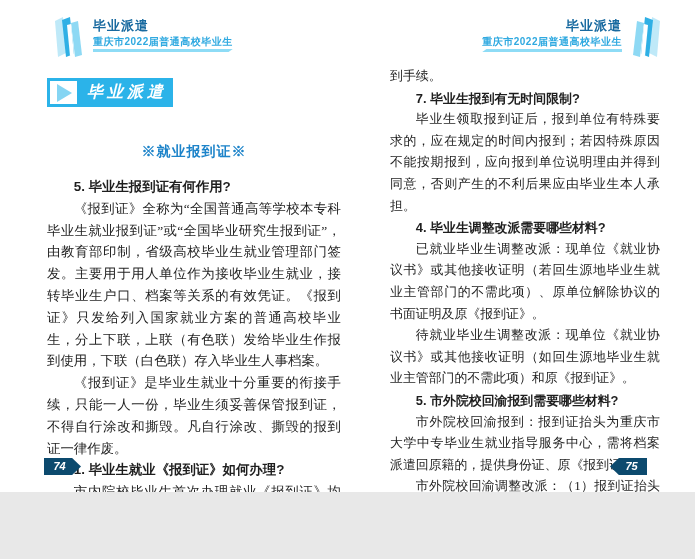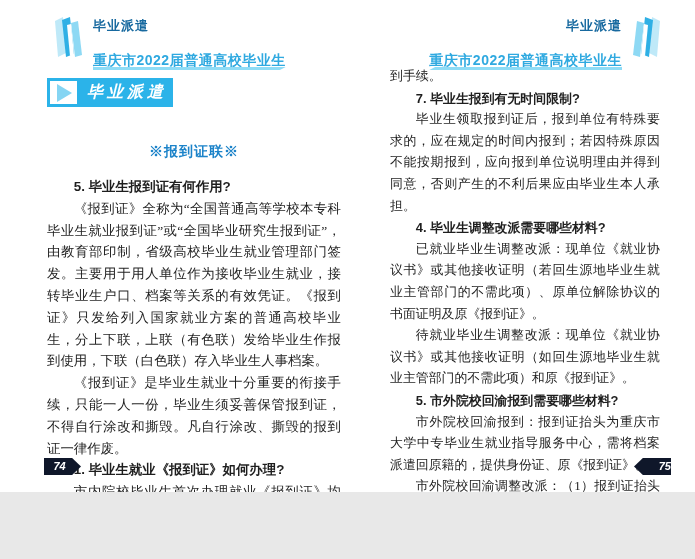--- a/index.html
+++ b/index.html
@@ -14,21 +14,21 @@
   .logo{width:34px;height:42px;display:block;}
   .hdr-right .logo{transform:scaleX(-1);}
   .hdr-text{display:flex;flex-direction:column;padding-top:3px;}
   .hdr-right .hdr-text{align-items:flex-end;}
   .hdr-title{
     font-family:"Liberation Sans",sans-serif;font-weight:bold;
     font-size:13px;color:#17699f;letter-spacing:1px;line-height:16px;
   }
   .hdr-sub{
     font-family:"Liberation Sans",sans-serif;font-weight:bold;
-    font-size:14px;color:#2fa9e0;letter-spacing:0.5px;line-height:12px;margin-top:20px;
+    font-size:10px;color:#2fa9e0;letter-spacing:0.5px;line-height:12px;margin-top:2px;
   }
   .hdr-underline{height:3px;background:#8edcf6;margin-top:1px;align-self:stretch;
     clip-path:polygon(0 0,100% 0,97% 100%,0 100%);}
   .hdr-right .hdr-underline{clip-path:polygon(3% 0,100% 0,100% 100%,0 100%);}
 
   
   .banner{
     position:absolute;left:47px;top:78px;width:126px;height:29px;
     background:#2bb3e9;display:flex;align-items:center;
   }
@@ -54,26 +54,26 @@
     margin:0 0 14px 0;text-align:center;color:#1c83c9;
     font-family:"Liberation Sans",sans-serif;font-weight:bold;
     font-size:14px;letter-spacing:1px;line-height:22px;
   }
   .blk{margin:0;text-indent:2em;}
   .blk.q{font-family:"Liberation Sans",sans-serif;font-weight:bold;text-align:left;}
   .blk.noindent{text-indent:0;}
 
   
   .badge{
-    position:absolute;width:37px;height:17px;background:#0f172a;color:#ffffff;
+    position:absolute;width:37px;height:17px;background:#0c4a6e;color:#ffffff;
     font-family:"Liberation Sans",sans-serif;font-weight:bold;font-style:italic;
     font-size:11px;line-height:17px;text-align:center;
   }
   .badge-left{left:44px;bottom:17px;clip-path:polygon(0 0,76% 0,100% 50%,76% 100%,0 100%);padding-right:6px;box-sizing:border-box;}
-  .badge-right{right:24px;bottom:17px;clip-path:polygon(24% 0,100% 0,100% 100%,24% 100%,0 50%);padding-left:6px;box-sizing:border-box;text-align:right;}
+  .badge-right{right:48px;bottom:17px;clip-path:polygon(24% 0,100% 0,100% 100%,24% 100%,0 50%);padding-left:6px;box-sizing:border-box;}
 </style>
 </head>
 <body>
 
 <div class="sheet">
 
   <header class="hdr hdr-left">
     <svg class="logo" viewBox="0 0 34 42">
       <polygon points="2,6 10,2 13,38 5,42" fill="#bfe9f8"></polygon>
       <polygon points="9,5 17,2 21,39 13,42" fill="#2fb0e5"></polygon>
@@ -102,21 +102,21 @@
   </header>
 
   <div class="banner">
     <span class="banner-tri-box">
       <span class="banner-tri"></span>
     </span>
     <span class="banner-label">毕业派遣</span>
   </div>
 
   <main class="col col-left">
-    <h2 class="sec-heading">※报到证联※</h2>
+    <h2 class="sec-heading">※就业报到证※</h2>
     <p class="blk q">5. 毕业生报到证有何作用?</p>
     <p class="blk">《报到证》全称为“全国普通高等学校本专科毕业生就业报到证”或“全国毕业研究生报到证”，由教育部印制，省级高校毕业生就业管理部门签发。主要用于用人单位作为接收毕业生就业，接转毕业生户口、档案等关系的有效凭证。《报到证》只发给列入国家就业方案的普通高校毕业生，分上下联，上联（有色联）发给毕业生作报到使用，下联（白色联）存入毕业生人事档案。</p>
     <p class="blk">《报到证》是毕业生就业十分重要的衔接手续，只能一人一份，毕业生须妥善保管报到证，不得自行涂改和撕毁。凡自行涂改、撕毁的报到证一律作废。</p>
     <p class="blk q">1. 毕业生就业《报到证》如何办理?</p>
     <p class="blk">市内院校毕业生首次办理就业《报到证》均由学校集中办理，具体办理程序是：学校统一上报就业方案，市教委审核后集中打印就业《报到证》。《报到证》的通知书联(白色联)由学校归入学生档案，报到证联（有色联）发放给毕业生本人办理报</p>
   </main>
 
   <main class="col col-right">
     <p class="blk noindent">到手续。</p>
     <p class="blk q">7. 毕业生报到有无时间限制?</p>

